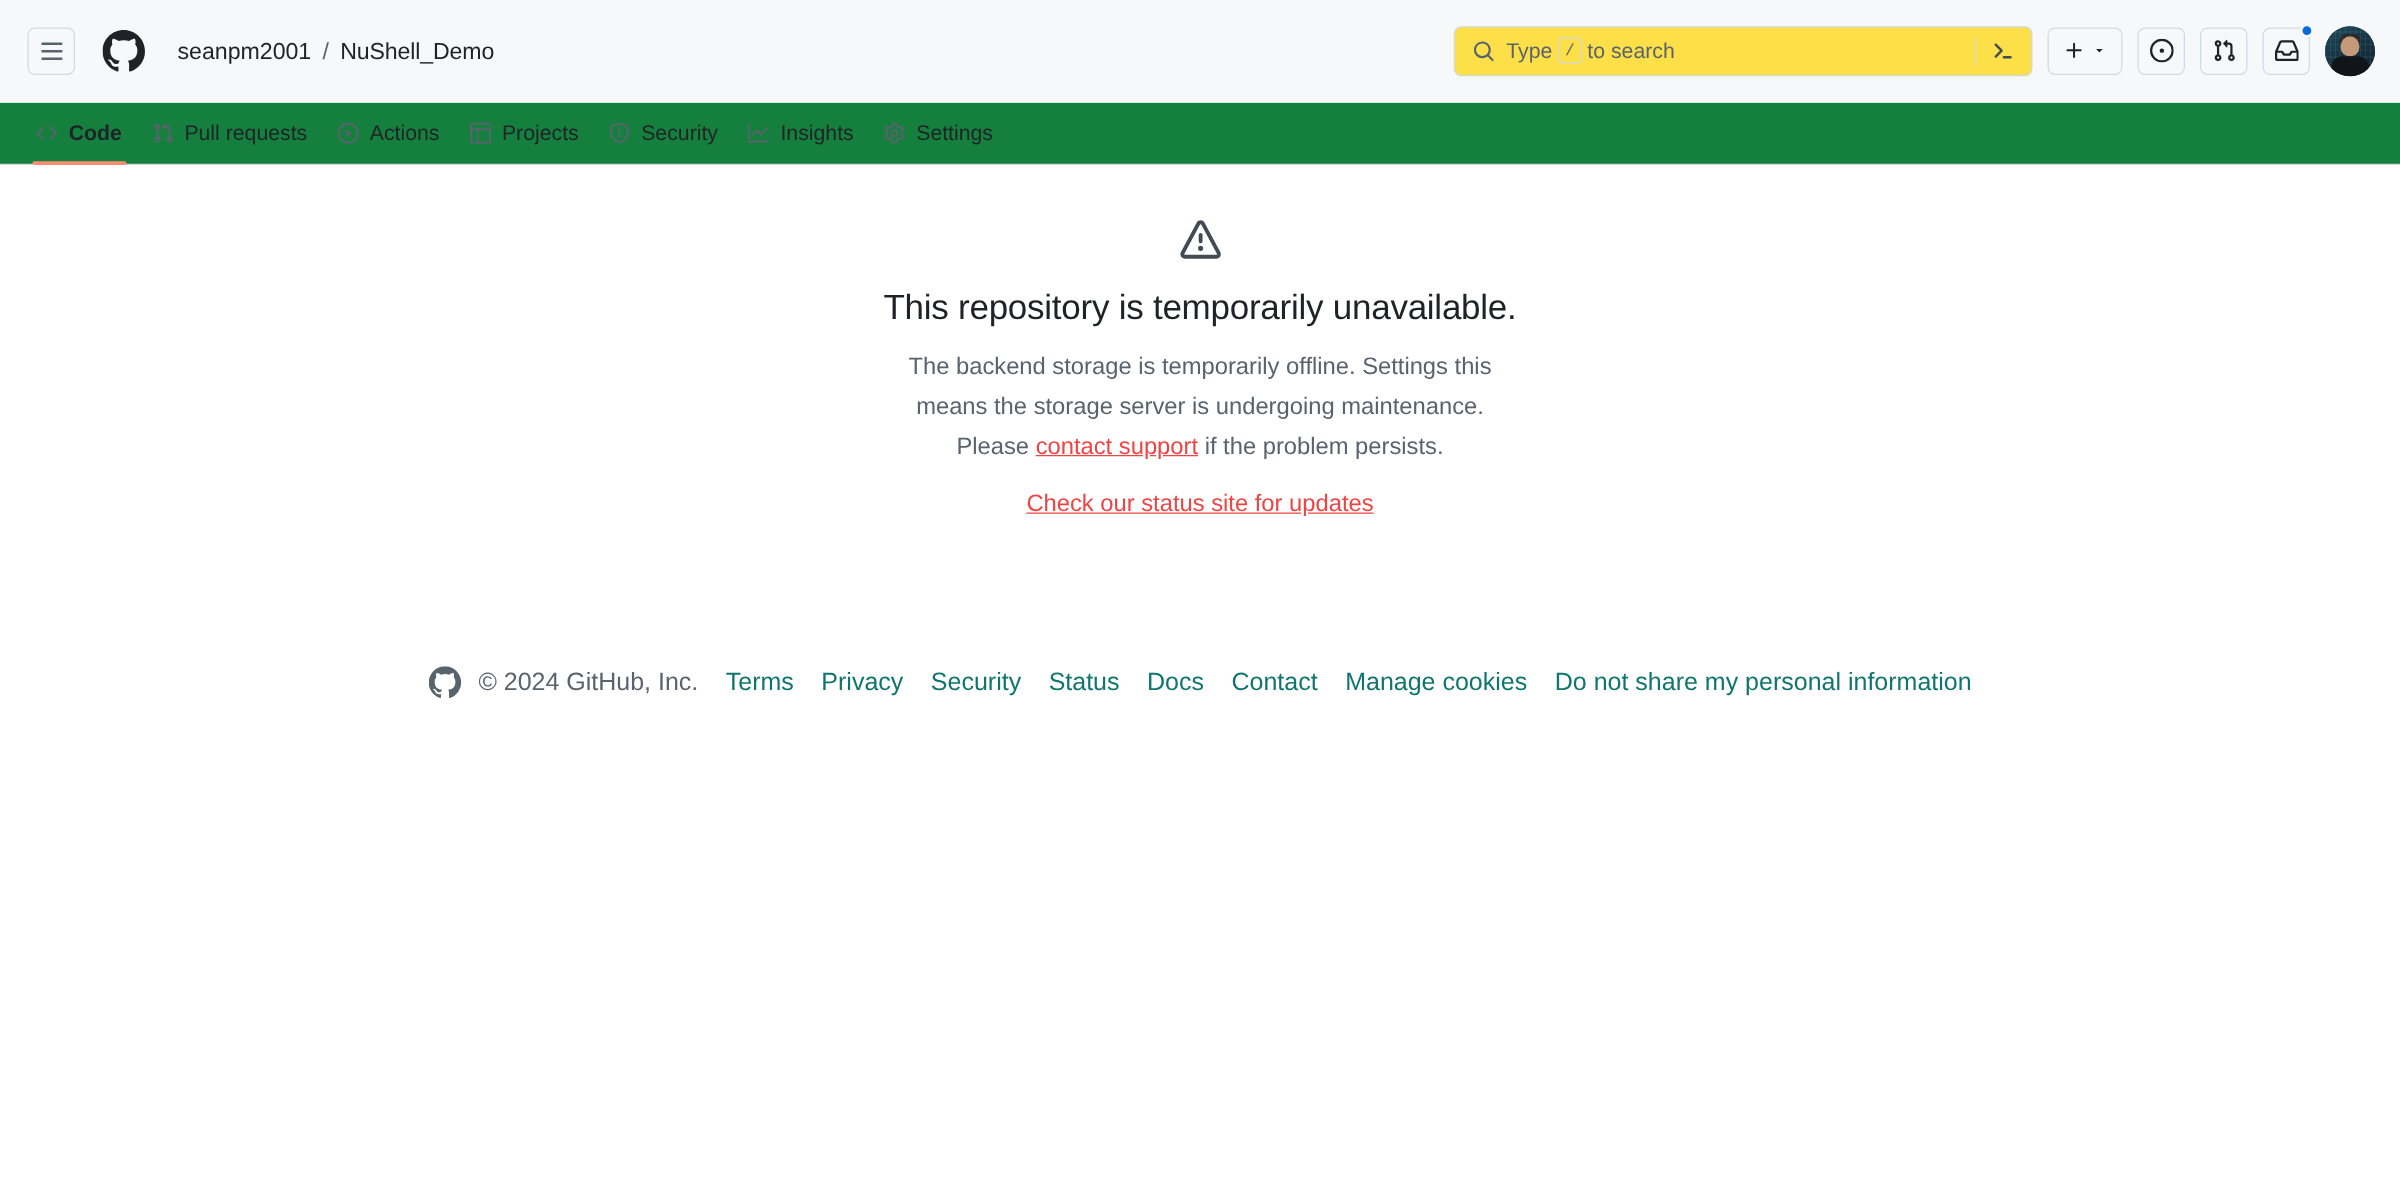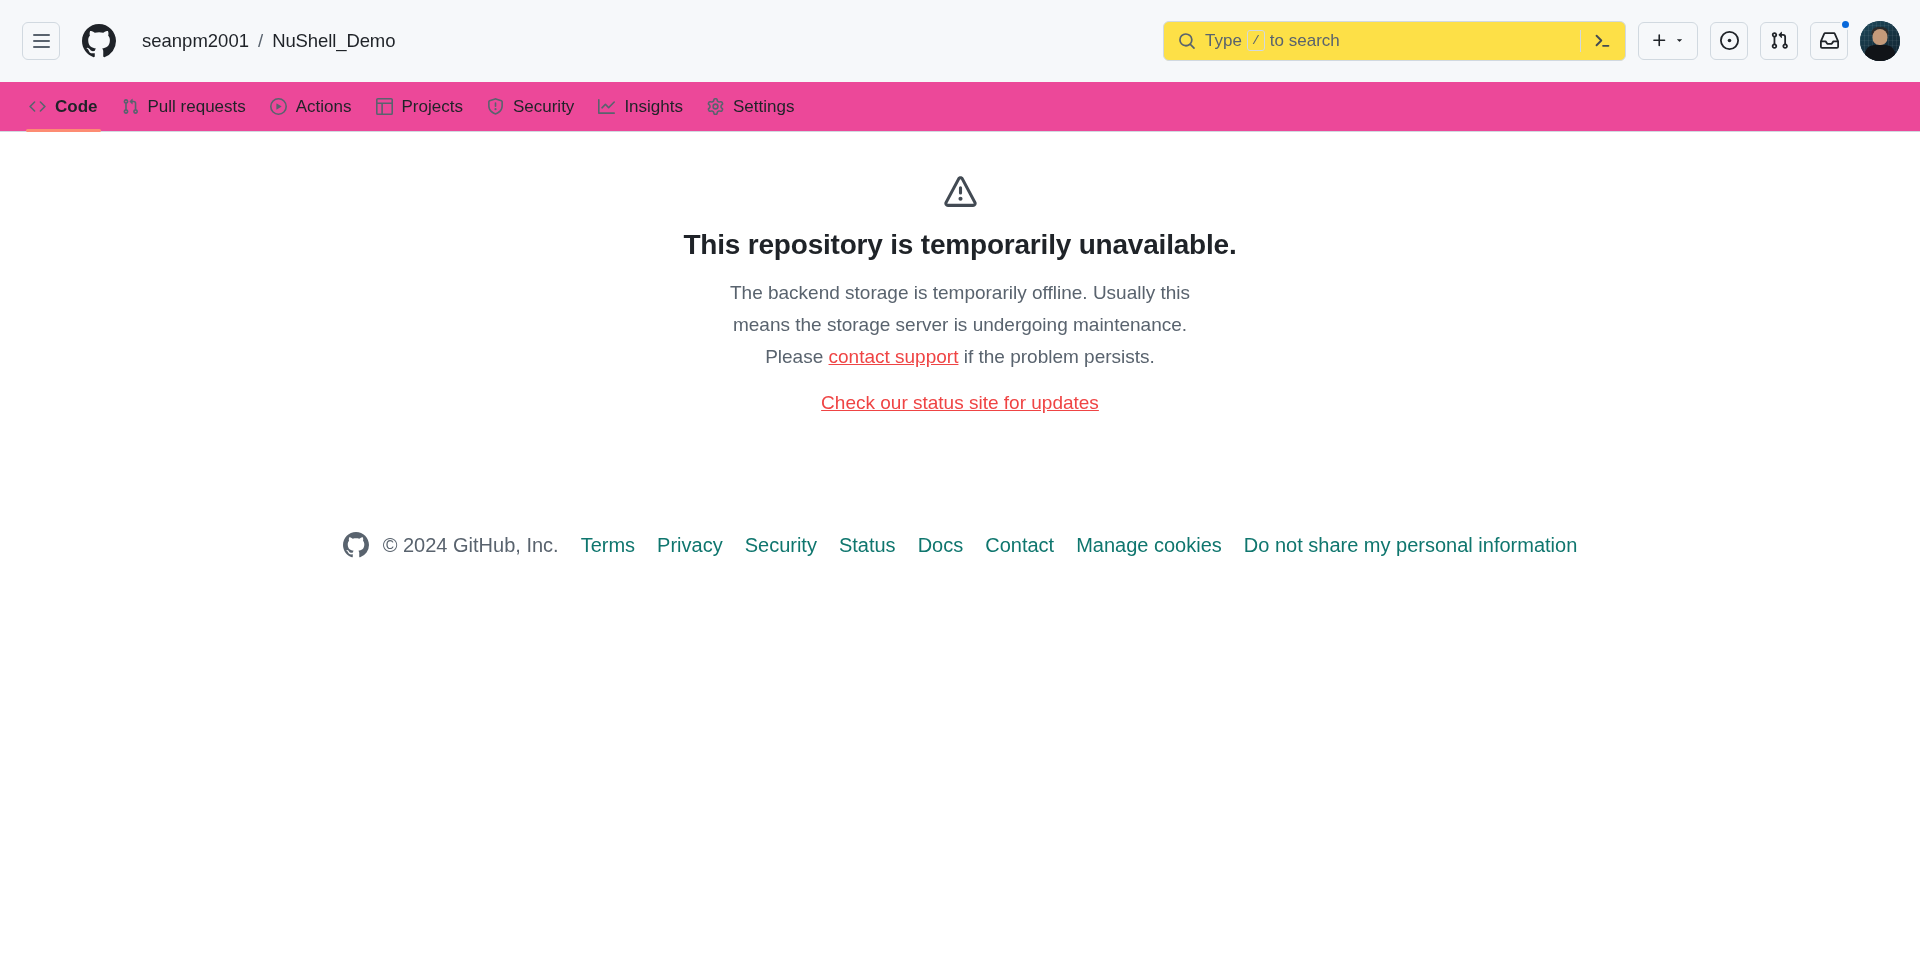--- a/index.html
+++ b/index.html
@@ -172,21 +172,21 @@
     left: 50%; bottom: 0;
     width: 30px; height: 16px;
     transform: translateX(-50%);
     border-radius: 9px 9px 0 0;
     background: #111418;
   }
 
   
   .repo-nav {
     height: 50px;
-    background: #ec4899;
+    background: #15803d;
     border-bottom: 1px solid #d1d9e0;
     display: flex;
     align-items: stretch;
     padding: 0 18px;
     gap: 2px;
   }
   .nav-tab {
     display: flex;
     align-items: center;
     gap: 9px;
@@ -213,21 +213,21 @@
   .main {
     padding-top: 44px;
     display: flex;
     flex-direction: column;
     align-items: center;
     text-align: center;
   }
   .warn-icon { margin-bottom: 16px; }
   .blank-title {
     font-size: 28px;
-    font-weight: 700;
+    font-weight: 400;
     color: #1f2328;
     margin: 0 0 16px 0;
     letter-spacing: -0.2px;
   }
   .blank-desc {
     font-size: 19px;
     line-height: 32px;
     color: #59636e;
     margin: 0;
     max-width: 520px;
@@ -417,21 +417,21 @@
 
   <div class="warn-icon">
     <svg width="33" height="33" viewBox="0 0 16 16" fill="#424a53" aria-hidden="true">
       <path d="M6.457 1.047c.659-1.234 2.427-1.234 3.086 0l6.082 11.378A1.75 1.75 0 0 1 14.082 15H1.918a1.75 1.75 0 0 1-1.543-2.575Zm1.763.707a.25.25 0 0 0-.44 0L1.698 13.132a.25.25 0 0 0 .22.368h12.164a.25.25 0 0 0 .22-.368Zm.53 3.996v2.5a.75.75 0 0 1-1.5 0v-2.5a.75.75 0 0 1 1.5 0ZM9 11a1 1 0 1 1-2 0 1 1 0 0 1 2 0Z"></path>
     </svg>
   </div>
 
   <h1 class="blank-title">This repository is temporarily unavailable.</h1>
 
   <p class="blank-desc">
-    <span>The backend storage is temporarily offline. Usually this</span><br>
+    <span>The backend storage is temporarily offline. Settings this</span><br>
     <span>means the storage server is undergoing maintenance.</span><br>
     <span>Please </span><a href="#">contact support</a><span> if the problem persists.</span>
   </p>
 
   <a class="status-link" href="#">Check our status site for updates</a>
 
   <footer class="footer">
     <span class="gh-mark">
       <svg width="26" height="26" viewBox="0 0 16 16" fill="#59636e" aria-hidden="true">
         <path d="M8 0C3.58 0 0 3.58 0 8c0 3.54 2.29 6.53 5.47 7.59.4.07.55-.17.55-.38 0-.19-.01-.82-.01-1.49-2.01.37-2.53-.49-2.69-.94-.09-.23-.48-.94-.82-1.13-.28-.15-.68-.52-.01-.53.63-.01 1.08.58 1.23.82.72 1.21 1.87.87 2.33.66.07-.52.28-.87.51-1.07-1.78-.2-3.64-.89-3.64-3.95 0-.87.31-1.59.82-2.15-.08-.2-.36-1.02.08-2.12 0 0 .67-.21 2.2.82.64-.18 1.32-.27 2-.27s1.36.09 2 .27c1.53-1.04 2.2-.82 2.2-.82.44 1.1.16 1.92.08 2.12.51.56.82 1.27.82 2.15 0 3.07-1.87 3.75-3.65 3.95.29.25.54.73.54 1.48 0 1.07-.01 1.93-.01 2.2 0 .21.15.46.55.38A8.013 8.013 0 0 0 16 8c0-4.42-3.58-8-8-8Z"></path>

